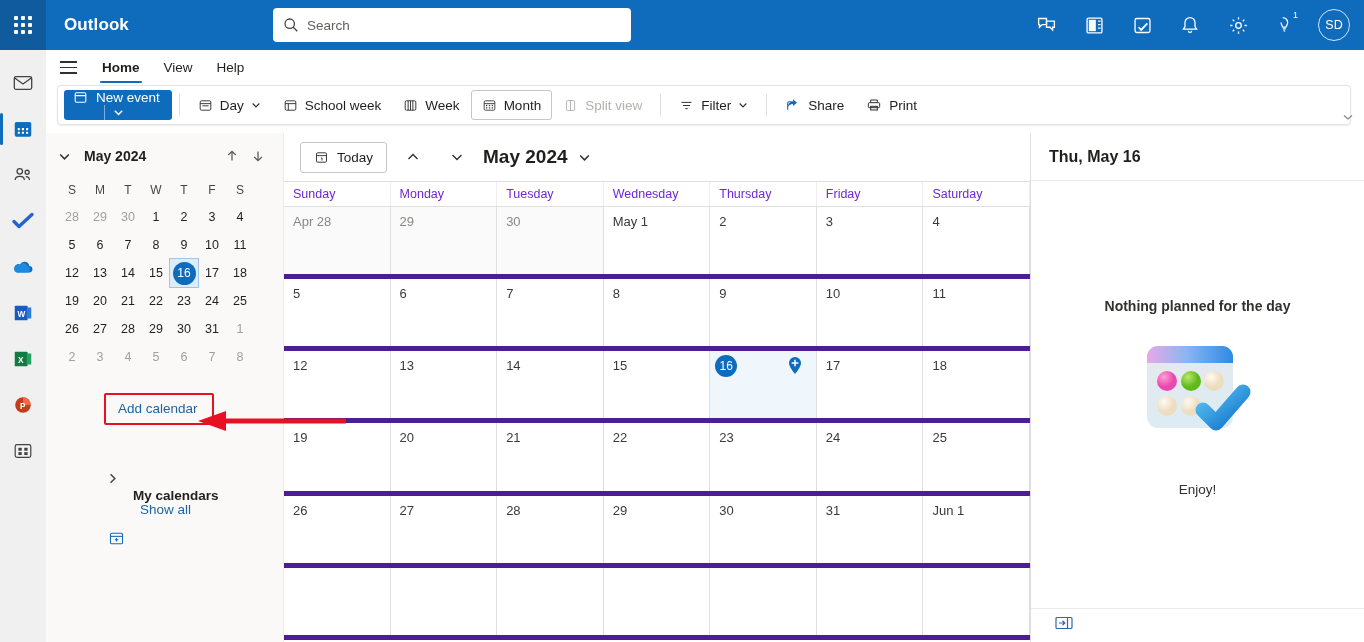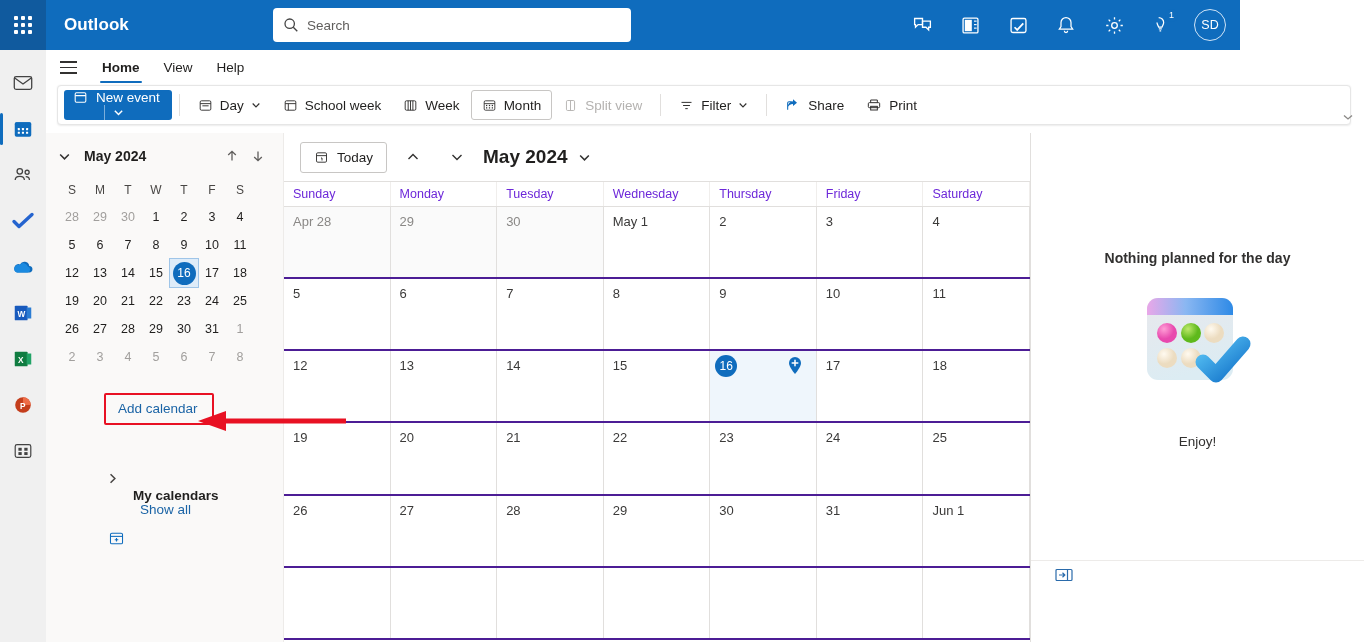--- a/index.html
+++ b/index.html
@@ -6,21 +6,21 @@
   html, body {
     width: 1364px; height: 642px;
     font-family: "Liberation Sans", sans-serif;
     background: #ffffff;
     overflow: hidden;
   }
   #app { position: relative; width: 1364px; height: 642px; }
 
   
   .topbar {
-    position: absolute; top: 0; left: 0; width: 1240px; height: 50px;
+    position: absolute; top: 0; left: 0; width: 1364px; height: 50px;
     background: #0f6cbd; display: flex; align-items: center;
   }
   .waffle {
     width: 46px; height: 50px; background: #105a9e;
     display: flex; align-items: center; justify-content: center;
     flex: 0 0 46px;
   }
   .waffle-grid {
     display: grid; grid-template-columns: repeat(3, 4px);
     grid-template-rows: repeat(3, 4px); gap: 3px;
@@ -208,21 +208,21 @@
   .dowrow {
     display: grid; grid-template-columns: repeat(7, 1fr);
     border-top: 1px solid #e1dfdd; border-bottom: 1px solid #e1dfdd;
     height: 26px;
   }
   .dowrow div {
     font-size: 12.5px; color: #6d28d9; display: flex; align-items: center;
     padding-left: 9px; border-right: 1px solid #f0eeec;
   }
   .weeks { display: grid; grid-template-rows: repeat(6, 1fr); height: 433px; }
-  .wk { display: grid; grid-template-columns: repeat(7, 1fr); border-bottom: 2px solid #4c1d95; }
+  .wk { display: grid; grid-template-columns: repeat(7, 1fr); border-bottom: 5px solid #4c1d95; }
   .cell {
     border-right: 1px solid #e1dfdd; padding: 7px 9px; position: relative;
     cursor: pointer; background: #fff;
   }
   .cell.dim { background: #fafafa; }
   .cell.sel { background: #eff6fc; }
   .cell .dnum { font-size: 13px; color: #3b3a39; }
   .cell.dim .dnum { color: #8a8886; }
   .cell.sel .dnum-pill {
     width: 22px; height: 22px; border-radius: 50%; background: #0f6cbd; color: #fff;
@@ -781,20 +781,21 @@
           <div class="cell"></div>
           <div class="cell"></div>
           <div class="cell"></div>
           <div class="cell"></div>
           <div class="cell"></div>
         </div>
       </div>
   </div>
 
   <div class="rightpane">
+    <div class="rp-head">Thu, May 16</div>
     <div class="rp-body">
       <div class="rp-msg">Nothing planned for the day</div>
       <svg width="130" height="130" viewBox="0 0 130 130">
         <defs>
           <linearGradient id="hdr" x1="0" y1="0" x2="1" y2="0">
             <stop offset="0" stop-color="#e9a7e8"></stop>
               <stop offset="0.45" stop-color="#8ab7f2"></stop>
             <stop offset="1" stop-color="#2e8ae6"></stop>
           </linearGradient>
           <linearGradient id="body" x1="0" y1="0" x2="0.3" y2="1">

